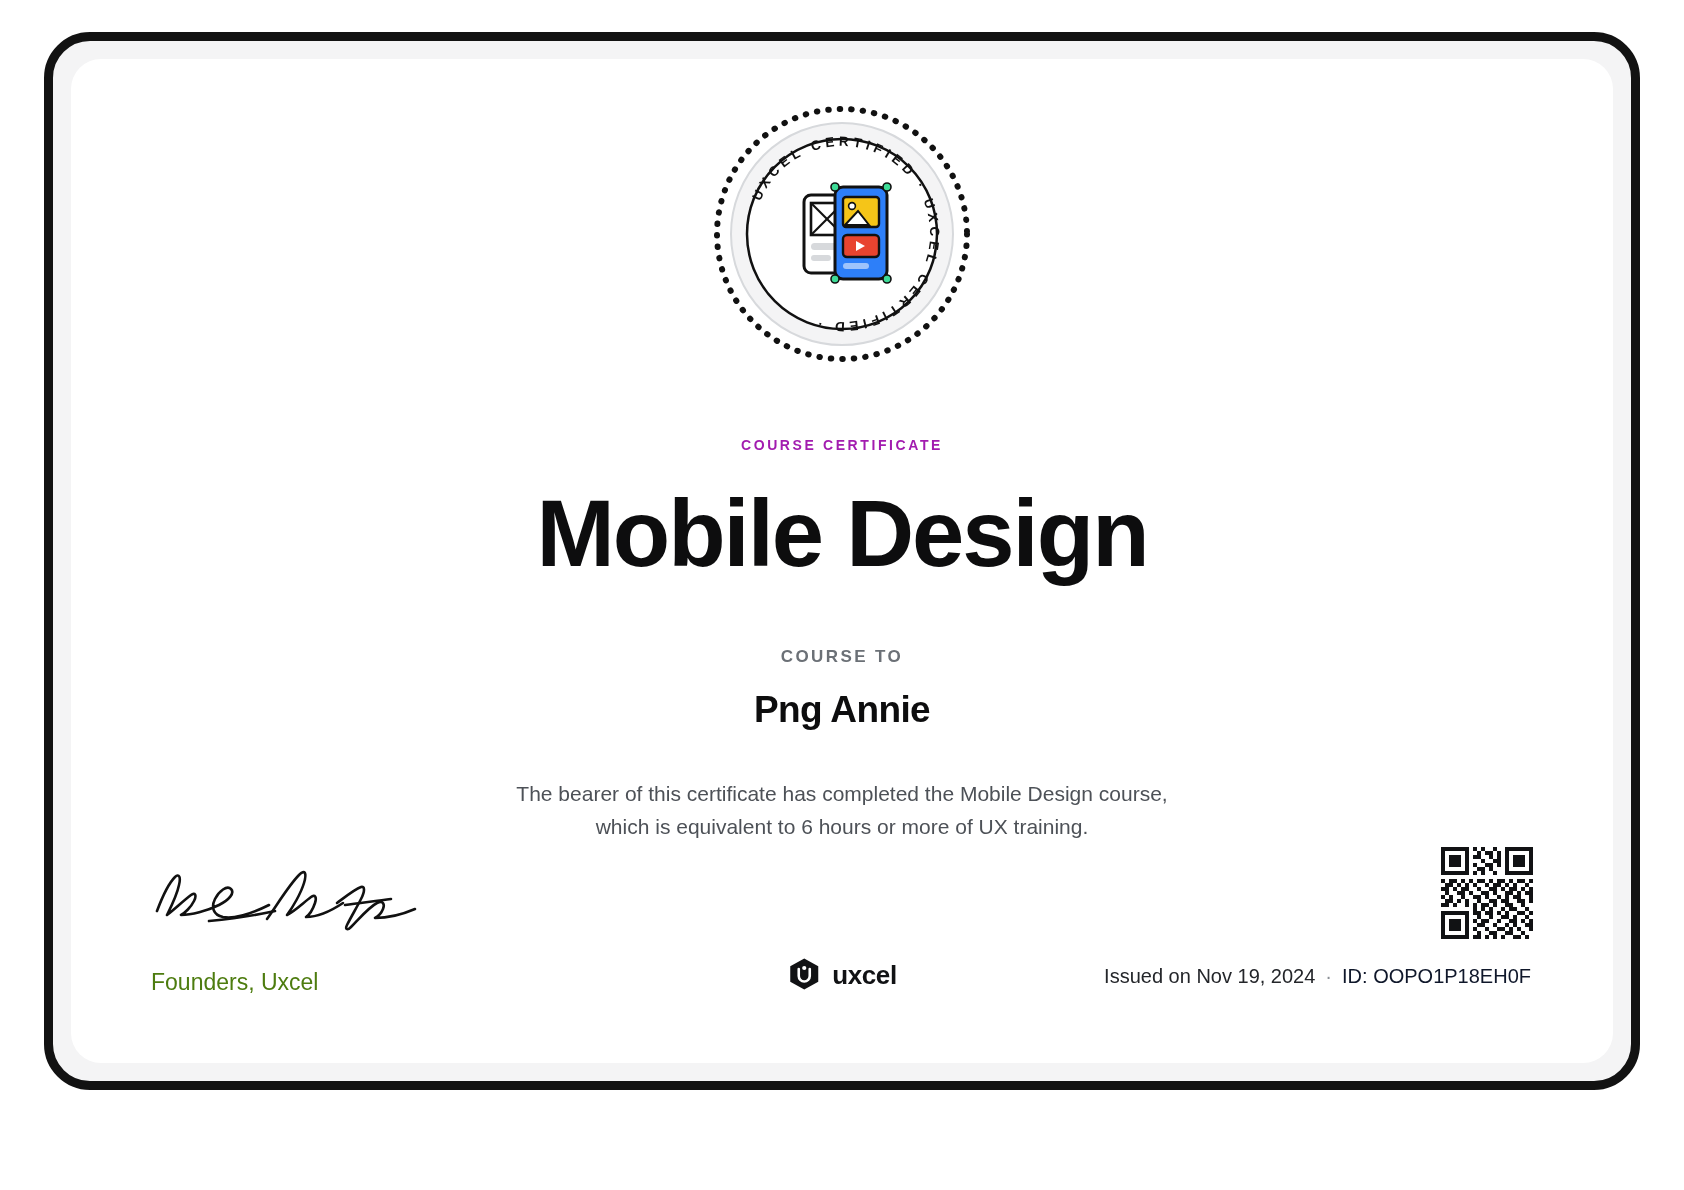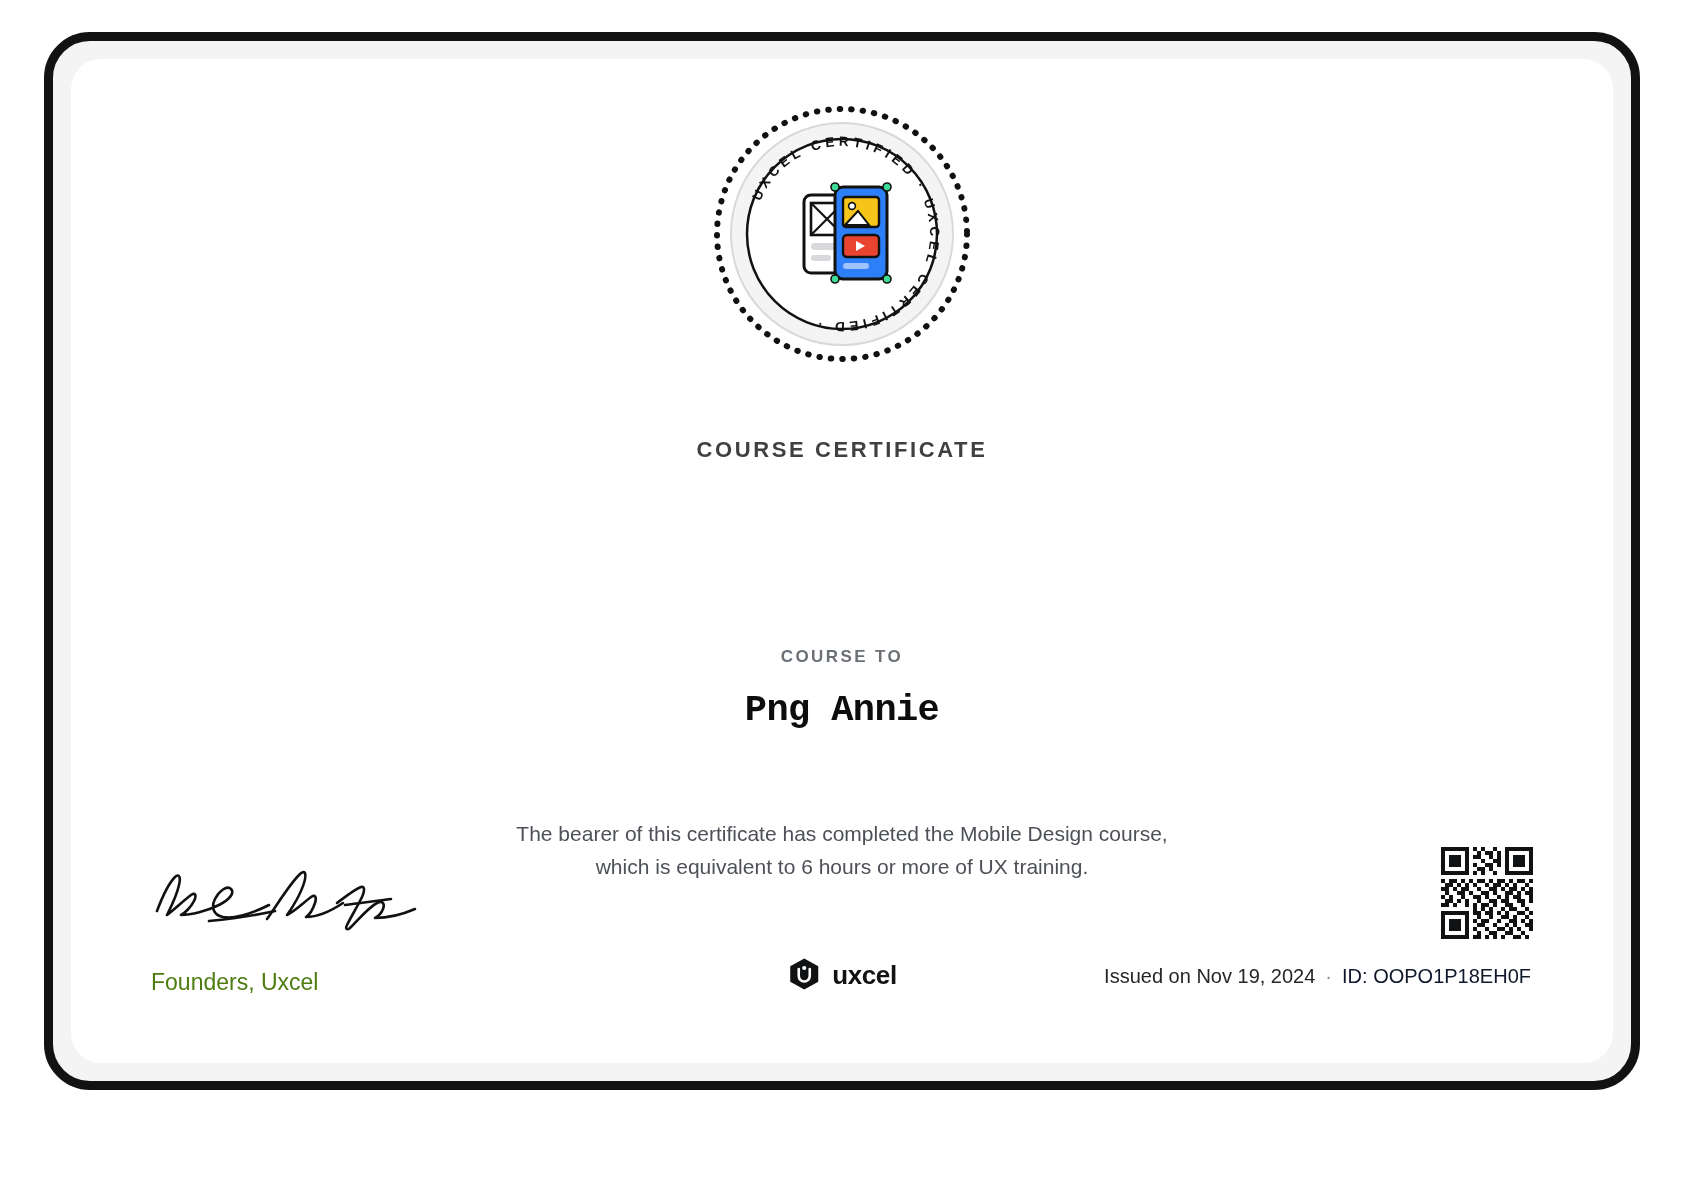--- a/index.html
+++ b/index.html
@@ -42,24 +42,24 @@
     height: 270px;
   }
   .seal-svg { display: block; }
 
   
   .eyebrow {
     position: absolute;
     top: 378px;
     left: 0; right: 0;
     text-align: center;
-    font-size: 22px;
+    font-size: 14px;
     font-weight: bold;
     letter-spacing: 2.6px;
-    color: #404040;
+    color: #a21caf;
   }
 
   .course-title {
     position: absolute;
     top: 420px;
     left: 0; right: 0;
     text-align: center;
     font-size: 94px;
     line-height: 110px;
     font-weight: bold;
@@ -80,32 +80,30 @@
 
   .recipient {
     position: absolute;
     top: 630px;
     left: 0; right: 0;
     text-align: center;
     font-size: 37px;
     font-weight: bold;
     letter-spacing: -0.6px;
     color: #0d0d0e;
-    font-family: Liberation Mono, monospace;
   }
 
   .description {
     position: absolute;
     top: 718px;
     left: 0; right: 0;
     text-align: center;
     font-size: 21px;
     line-height: 33px;
     color: #4d5157;
-    margin-top: 40px;
   }
   .description span { display: block; }
 
   
   .signature {
     position: absolute;
     left: 78px;
     top: 800px;
     width: 290px;
     height: 80px;
@@ -203,20 +201,21 @@
           <circle cx="128" cy="88" r="4"></circle>
           <circle cx="180" cy="88" r="4"></circle>
           <circle cx="128" cy="180" r="4"></circle>
           <circle cx="180" cy="180" r="4"></circle>
         </g>
       </svg>
     </div>
 
     <div class="eyebrow">COURSE CERTIFICATE</div>
 
+    <div class="course-title">Mobile Design</div>
 
     <div class="issued-to-label">COURSE TO</div>
 
     <div class="recipient">Png Annie</div>
 
     <div class="description">
       <span>The bearer of this certificate has completed the Mobile Design course,</span>
       <span>which is equivalent to 6 hours or more of UX training.</span>
     </div>
 

